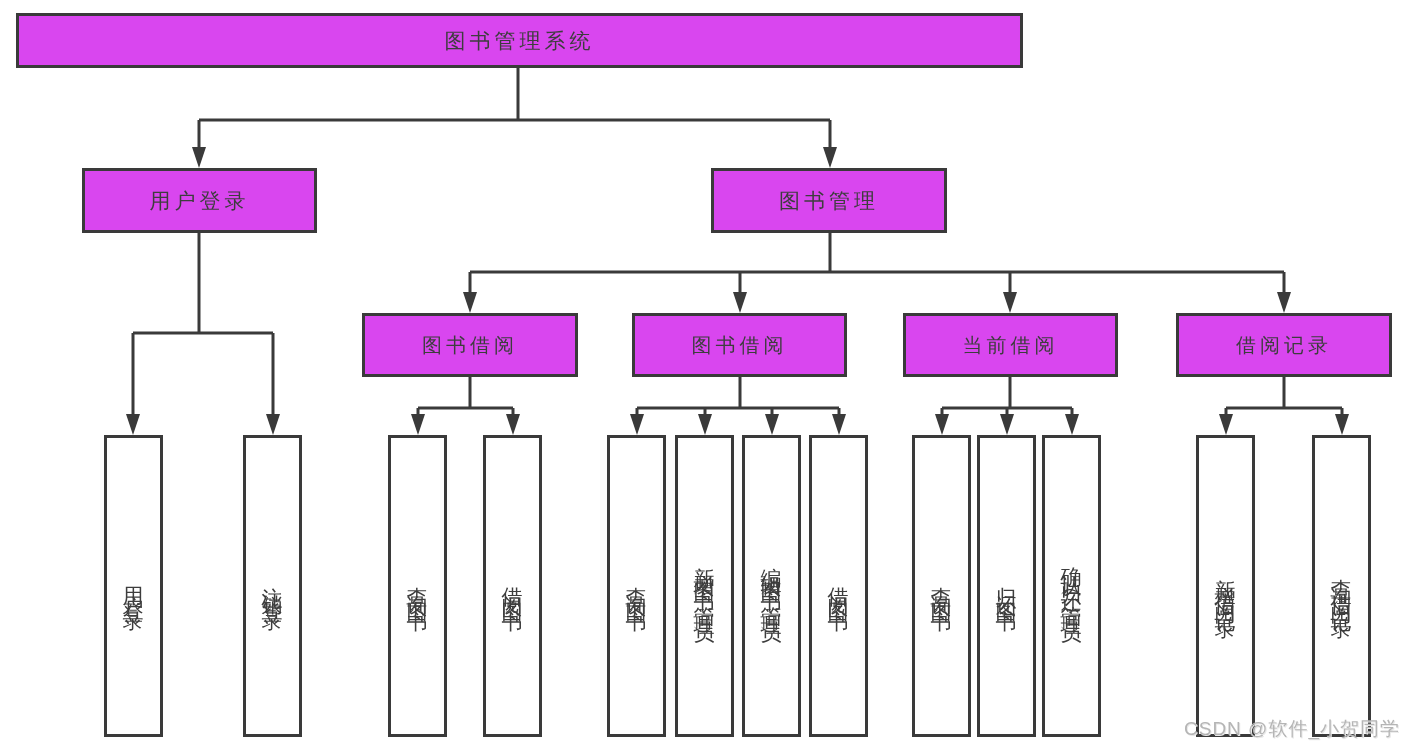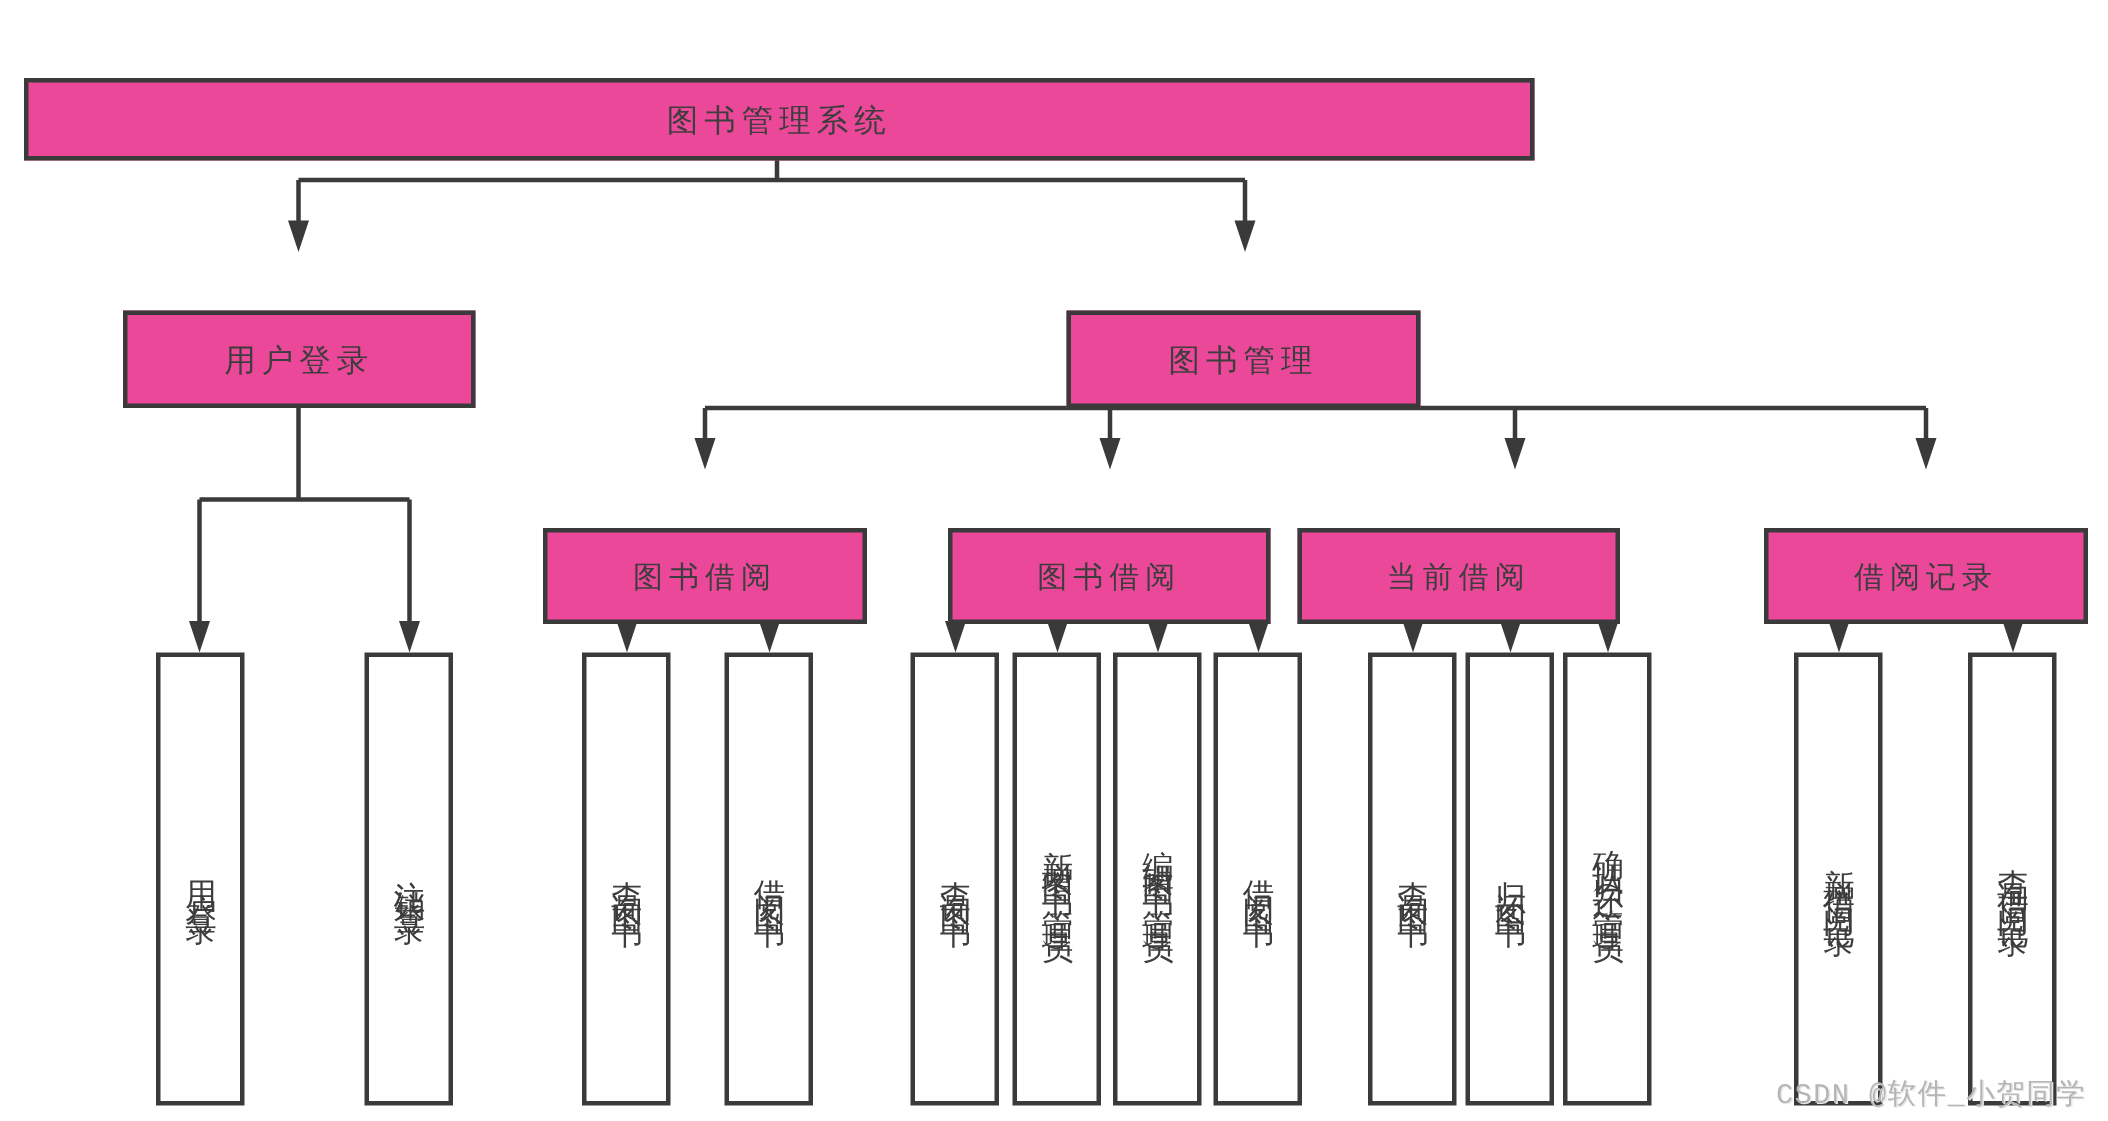--- a/index.html
+++ b/index.html
@@ -3,41 +3,40 @@
 <meta charset="utf-8">
 <style>
   html,body{margin:0;padding:0;}
   body{
     width:1405px;height:747px;position:relative;background:#ffffff;
     font-family:"Liberation Sans","DejaVu Sans",sans-serif;overflow:hidden;
   }
   .connectors{position:absolute;left:0;top:0;width:1405px;height:747px;}
   .hnode{
     position:absolute;box-sizing:border-box;
-    border:3px solid #3a3a3a;background:#ec4899;
+    border:3px solid #3a3a3a;background:#d946ef;
     display:flex;align-items:center;justify-content:center;
-    color:#3d3d3d;font-size:21px;letter-spacing:4px;white-space:nowrap;margin-top:39px;
+    color:#3d3d3d;font-size:21px;letter-spacing:4px;white-space:nowrap;
   }
   .root{left:16px;top:13px;width:1007px;height:55px;}
   .lvl2{top:168px;height:65px;}
   .lvl3{top:313px;height:64px;font-size:20px;}
   .leaf{
     position:absolute;top:435px;height:302px;width:59px;box-sizing:border-box;
     border:3px solid #3a3a3a;background:#ffffff;
     display:flex;align-items:center;justify-content:center;
   }
   .vtext{
     writing-mode:vertical-rl;text-orientation:mixed;
     font-size:21px;letter-spacing:8px;line-height:1.1;color:#3d3d3d;
   }
   .watermark{
     position:absolute;left:1184px;top:716px;
     font-size:19px;color:#b5b5b5;letter-spacing:1px;white-space:nowrap;
     text-shadow:1px 1px 0 #e8e8e8;
-    font-family:Liberation Mono, monospace;
   }
 </style>
 </head>
 <body>
 
 <svg class="connectors" viewBox="0 0 1405 747" xmlns="http://www.w3.org/2000/svg">
 
   <path fill="none" stroke="#3a3a3a" stroke-width="3" d="
     M518 68 V120 M199 120 H830 M199 120 V154 M830 120 V154
     M830 233 V272 M470 272 H1284 M470 272 V299 M740 272 V299 M1010 272 V299 M1284 272 V299
@@ -67,21 +66,21 @@
 <div class="hnode lvl2" style="left:711px;width:236px;justify-content:center;">
   <span>图书管理</span>
 </div>
 
 <div class="hnode lvl3" style="left:362px;width:216px;">
   <span>图书借阅</span>
 </div>
 <div class="hnode lvl3" style="left:632px;width:215px;justify-content:center;">
   <span>图书借阅</span>
 </div>
-<div class="hnode lvl3" style="left:865px;width:215px;">
+<div class="hnode lvl3" style="left:903px;width:215px;">
   <span>当前借阅</span>
 </div>
 <div class="hnode lvl3" style="left:1176px;width:216px;">
   <span>借阅记录</span>
 </div>
 
 <div class="leaf" style="left:104px;">
   <span class="vtext">用户登录</span>
 </div>
 <div class="leaf" style="left:243px;">

